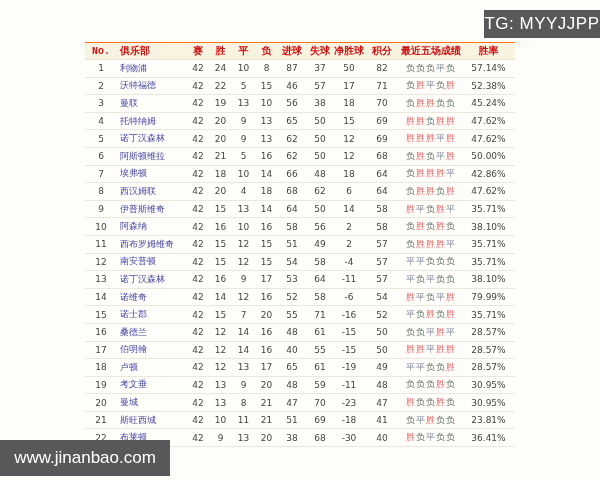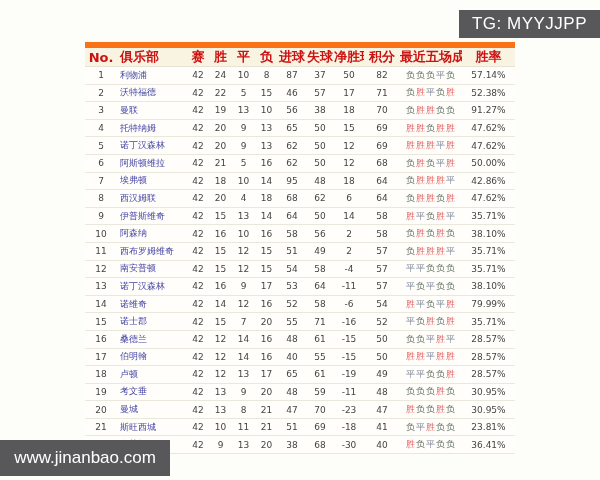--- a/index.html
+++ b/index.html
@@ -13,21 +13,21 @@
   .banner {
     position: absolute;
     background: #58585a;
     color: #ffffff;
     font-family: "Liberation Sans", sans-serif;
     display: flex;
     align-items: center;
     justify-content: center;
   }
   .banner.tg {
-    top: 10px; right: 0; width: 141px; height: 28px;
+    top: 10px; right: 0; width: 116px; height: 28px;
     font-size: 17px; letter-spacing: 0.5px;
   }
   .banner.site {
     top: 440px; left: 0; width: 170px; height: 36px;
     font-size: 17px;
   }
   .standings-wrap {
     position: absolute;
     left: 85px; top: 42px;
     width: 430px;
@@ -40,26 +40,27 @@
     font-size: 9px;
     color: #444444;
   }
   table.standings thead tr {
     background: #f9f3e2;
     height: 17px;
   }
   table.standings th {
     color: #cc1111;
     font-weight: bold;
-    font-size: 13px;
+    font-size: 10px;
     text-align: center;
-    border-top: 6px solid #f97316;
+    border-top: 1px solid #f97316;
     border-bottom: 1px solid #e7e3d8;
     white-space: nowrap;
     overflow: hidden;
+    font-family: Liberation Mono, monospace;
   }
   table.standings th.club-h { text-align: left; padding-left: 3px; }
   table.standings tbody tr {
     height: 17.6px;
     border-bottom: 1px solid #eae7dd;
   }
   table.standings td {
     text-align: center;
     white-space: nowrap;
     overflow: hidden;
@@ -146,21 +147,21 @@
           <td class="club">曼联</td>
           <td>42</td>
           <td>19</td>
           <td>13</td>
           <td>10</td>
           <td>56</td>
           <td>38</td>
           <td>18</td>
           <td>70</td>
           <td class="last5"><span style="color: rgb(94, 110, 96);">负</span><span style="color: rgb(224, 96, 96);">胜</span><span style="color: rgb(224, 96, 96);">胜</span><span style="color: rgb(94, 110, 96);">负</span><span style="color: rgb(94, 110, 96);">负</span></td>
-          <td>91.27%</td>
+          <td>45.24%</td>
         </tr>
         <tr>
           <td>4</td>
           <td class="club">托特纳姆</td>
           <td>42</td>
           <td>20</td>
           <td>9</td>
           <td>13</td>
           <td>65</td>
           <td>50</td>
@@ -197,21 +198,21 @@
           <td class="last5"><span style="color: rgb(94, 110, 96);">负</span><span style="color: rgb(224, 96, 96);">胜</span><span style="color: rgb(94, 110, 96);">负</span><span style="color: rgb(136, 144, 160);">平</span><span style="color: rgb(224, 96, 96);">胜</span></td>
           <td>50.00%</td>
         </tr>
         <tr>
           <td>7</td>
           <td class="club">埃弗顿</td>
           <td>42</td>
           <td>18</td>
           <td>10</td>
           <td>14</td>
-          <td>95</td>
+          <td>66</td>
           <td>48</td>
           <td>18</td>
           <td>64</td>
           <td class="last5"><span style="color: rgb(94, 110, 96);">负</span><span style="color: rgb(224, 96, 96);">胜</span><span style="color: rgb(224, 96, 96);">胜</span><span style="color: rgb(224, 96, 96);">胜</span><span style="color: rgb(136, 144, 160);">平</span></td>
           <td>42.86%</td>
         </tr>
         <tr>
           <td>8</td>
           <td class="club">西汉姆联</td>
           <td>42</td>

